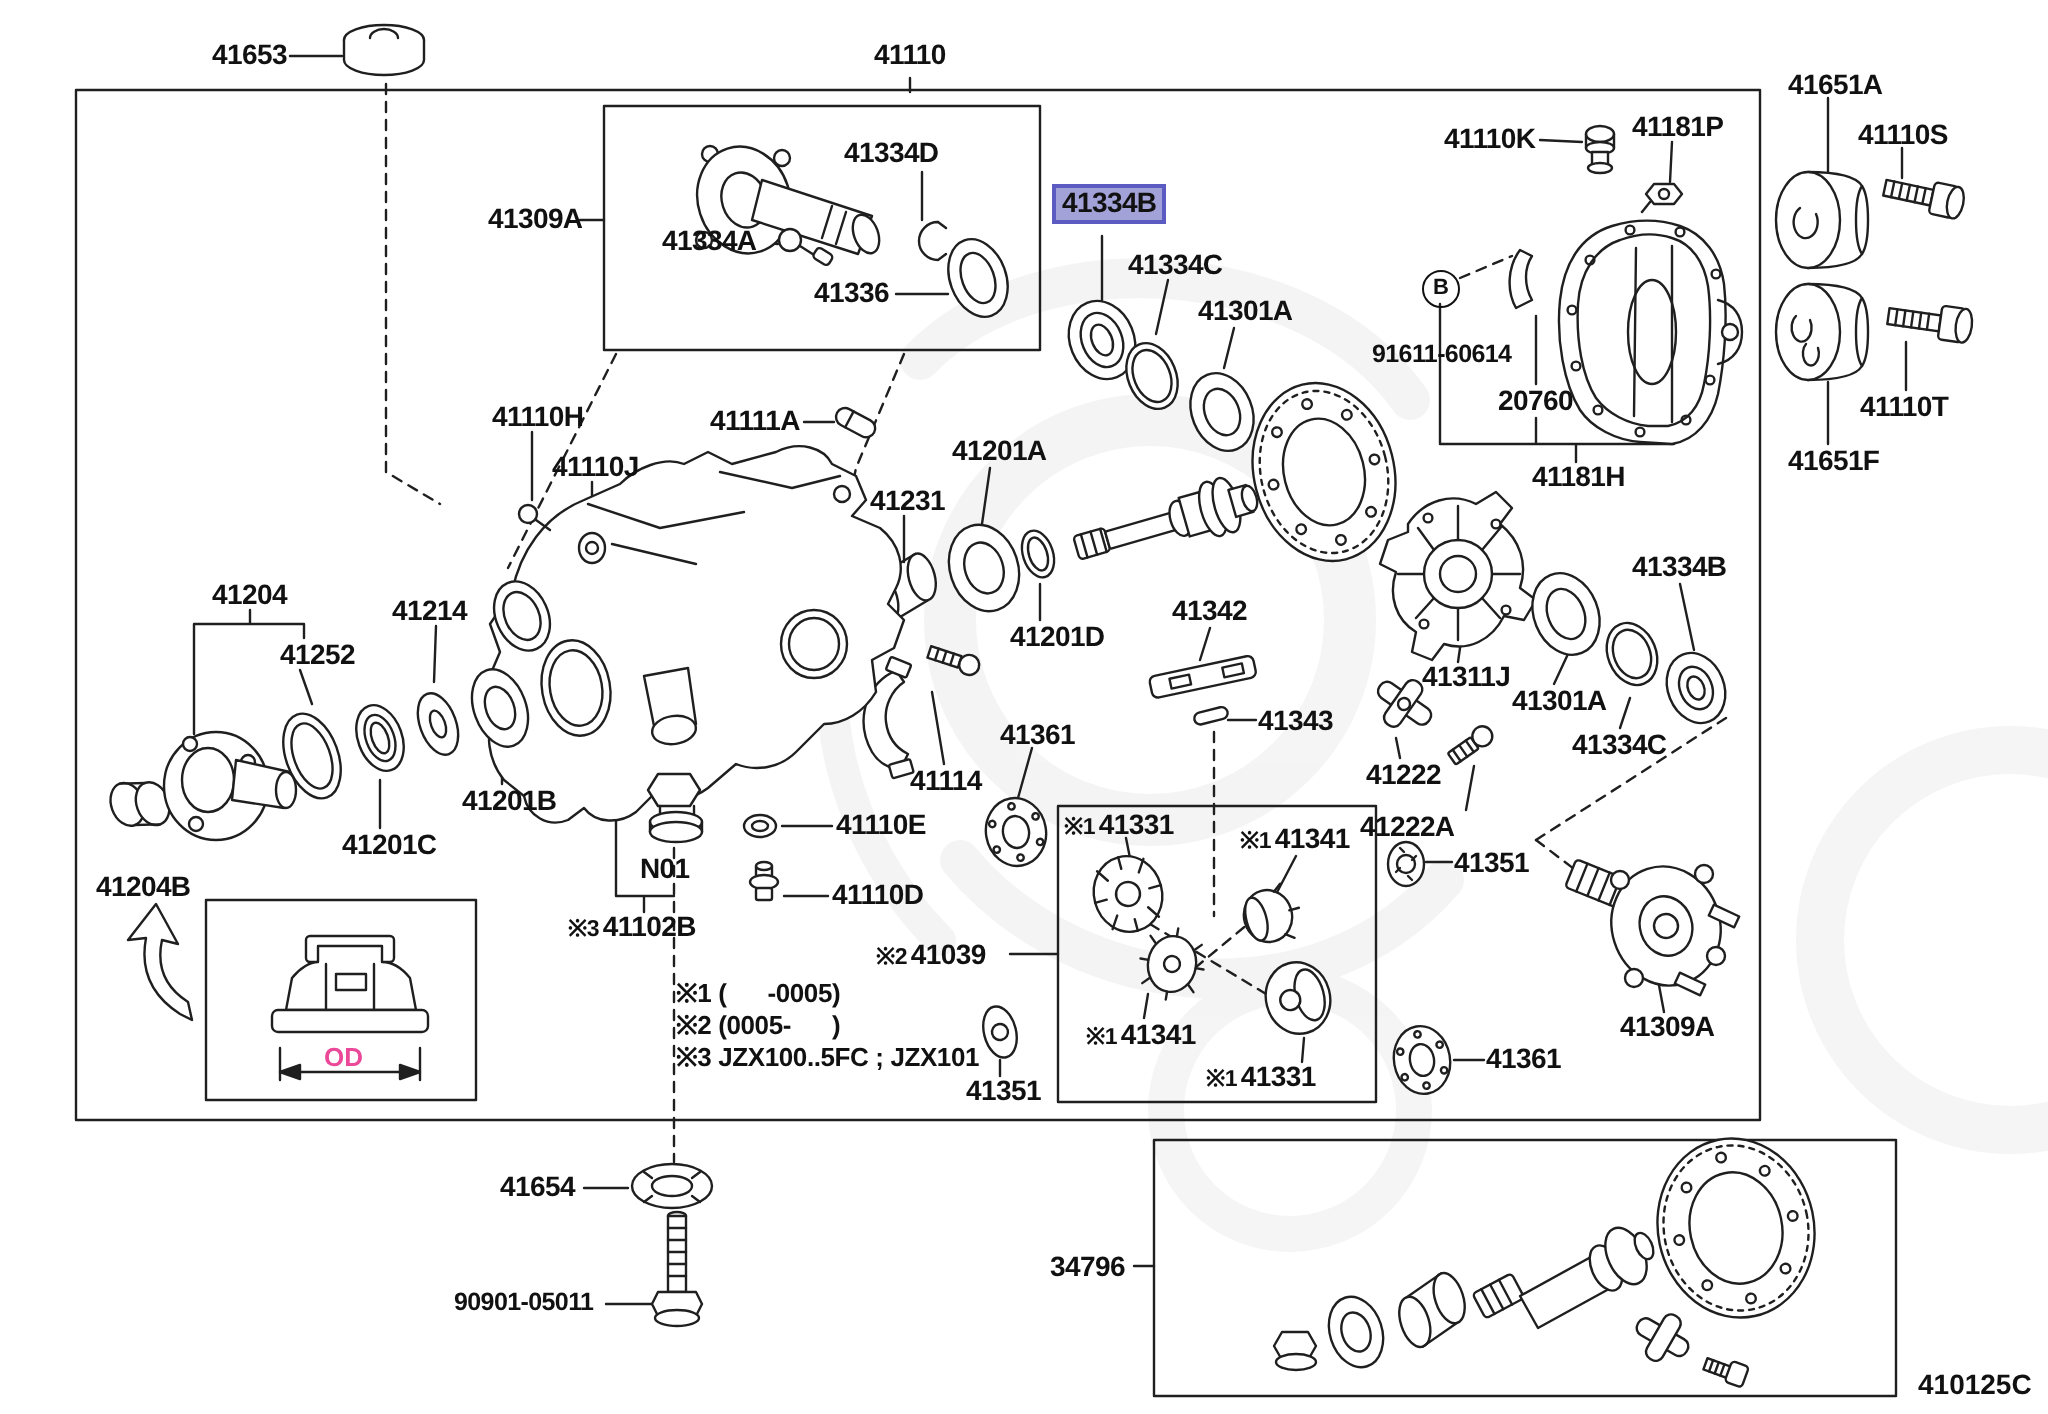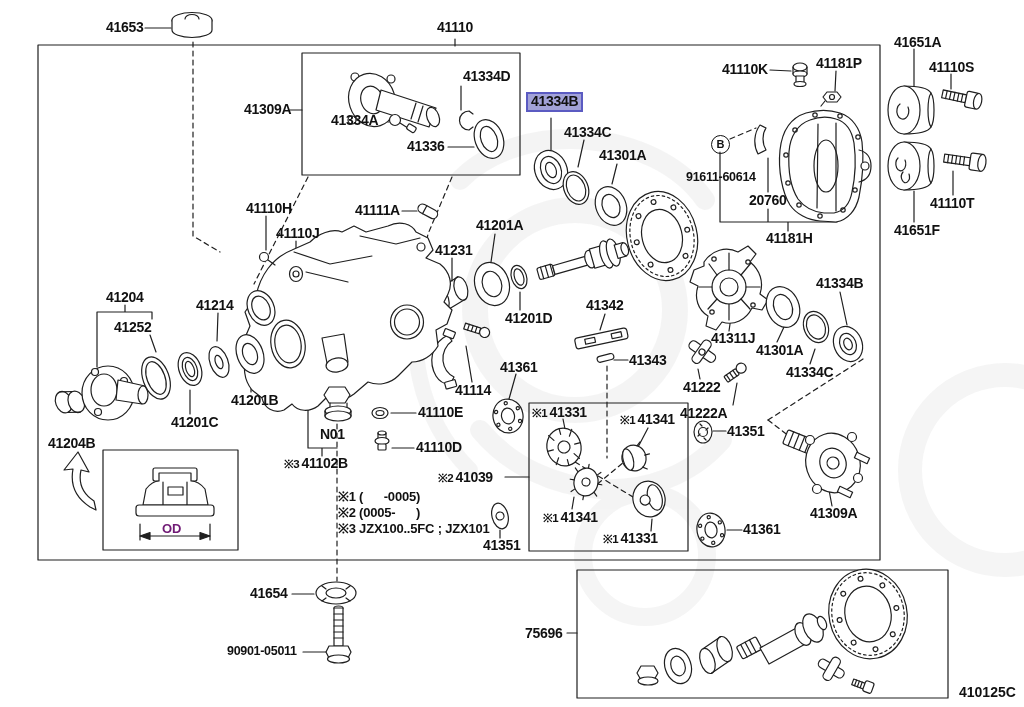--- a/index.html
+++ b/index.html
@@ -10,21 +10,21 @@
       letter-spacing:-0.3px;white-space:pre;line-height:1.1;}
   .pl .pfx{font-size:11.5px;margin-right:2px;}
   .sm{font-size:12.5px;}
   .hl{background:#a2a2d8;border:2px solid #5b5bc2;padding:0 3px 1px 3px;}
   .legend{position:absolute;font:700 13px "Liberation Sans",sans-serif;color:#111;
           line-height:16px;white-space:pre;letter-spacing:-0.2px;}
   .bmark{position:absolute;width:17px;height:17px;border:1.6px solid #111;border-radius:50%;
          font:700 11px "Liberation Sans",sans-serif;color:#111;text-align:center;line-height:17px;}
   .note{position:absolute;font:700 13px "Liberation Sans",sans-serif;color:#111;white-space:pre;}
   .code{position:absolute;font:700 14px "Liberation Sans",sans-serif;color:#111;}
-  .odt{position:absolute;font:700 13px "Liberation Sans",sans-serif;color:#701a75;}
+  .odt{position:absolute;font:700 13px "Liberation Sans",sans-serif;color:#ec4899;}
 </style>
 </head>
 <body>
 
 <div id="stage">
 
 <svg width="1024" height="707" viewBox="0 0 1024 707">
   <g fill="none" stroke="#1f1f1f" stroke-width="1.2" stroke-linejoin="round" stroke-linecap="round">
 
     <g opacity="0.05" stroke="#444">
@@ -547,21 +547,21 @@
         <path d="M855,683 v6 M858,683 v6 M861,683 v6" fill="none"></path>
         <rect x="864" y="680" width="9" height="11" rx="2"></rect>
       </g>
     </g>
   </g>
 </svg>
 
 <div class="pl" style="left:106px;top:20px">41653</div>
 <div class="pl" style="left:437px;top:20px">41110</div>
 <div class="pl" style="left:244px;top:102px">41309A</div>
-<div class="pl" style="left:463px;top:69px">41334D</div>
+<div class="pl" style="left:422px;top:69px">41334D</div>
 <div class="pl" style="left:331px;top:113px">41334A</div>
 <div class="pl" style="left:407px;top:139px">41336</div>
 <div class="pl hl" style="left:526px;top:92px">41334B</div>
 <div class="pl" style="left:564px;top:125px">41334C</div>
 <div class="pl" style="left:599px;top:148px">41301A</div>
 <div class="pl" style="left:722px;top:62px">41110K</div>
 <div class="pl" style="left:816px;top:56px">41181P</div>
 <div class="bmark" style="left:711px;top:135px">B</div>
 <div class="pl sm" style="left:686px;top:171px">91611-60614</div>
 <div class="pl" style="left:749px;top:193px">20760</div>
@@ -570,21 +570,21 @@
 <div class="pl" style="left:929px;top:60px">41110S</div>
 <div class="pl" style="left:930px;top:196px">41110T</div>
 <div class="pl" style="left:894px;top:223px">41651F</div>
 <div class="pl" style="left:246px;top:201px">41110H</div>
 <div class="pl" style="left:276px;top:226px">41110J</div>
 <div class="pl" style="left:355px;top:203px">41111A</div>
 <div class="pl" style="left:435px;top:243px">41231</div>
 <div class="pl" style="left:476px;top:218px">41201A</div>
 <div class="pl" style="left:505px;top:311px">41201D</div>
 <div class="pl" style="left:106px;top:290px">41204</div>
-<div class="pl" style="left:114px;top:320px">41252</div>
+<div class="pl" style="left:140px;top:320px">41252</div>
 <div class="pl" style="left:196px;top:298px">41214</div>
 <div class="pl" style="left:231px;top:393px">41201B</div>
 <div class="pl" style="left:171px;top:415px">41201C</div>
 <div class="pl" style="left:48px;top:436px">41204B</div>
 <div class="pl" style="left:455px;top:383px">41114</div>
 <div class="pl" style="left:418px;top:405px">41110E</div>
 <div class="pl" style="left:416px;top:440px">41110D</div>
 <div class="pl" style="left:320px;top:427px">N01</div>
 <div class="pl" style="left:284px;top:456px"><span class="pfx">※3</span><span>41102B</span></div>
 <div class="pl" style="left:586px;top:298px">41342</div>
@@ -605,17 +605,17 @@
 <div class="pl" style="left:620px;top:412px"><span class="pfx">※1</span><span>41341</span></div>
 <div class="pl" style="left:543px;top:510px"><span class="pfx">※1</span><span>41341</span></div>
 <div class="pl" style="left:603px;top:531px"><span class="pfx">※1</span><span>41331</span></div>
 
 <div class="legend" style="left:338px;top:489px"><span>※1 (      -0005)</span><br><span>※2 (0005-      )</span><br><span>※3 JZX100..5FC ; JZX101</span></div>
 
 <div class="odt" style="left:162px;top:521px">OD</div>
 
 <div class="pl" style="left:250px;top:586px">41654</div>
 <div class="pl sm" style="left:227px;top:645px">90901-05011</div>
-<div class="pl" style="left:525px;top:626px">75696</div>
+<div class="pl" style="left:525px;top:626px">34796</div>
 
 <div class="code" style="left:959px;top:684px">410125C</div>
 
 </div>
 
 </body></html>

